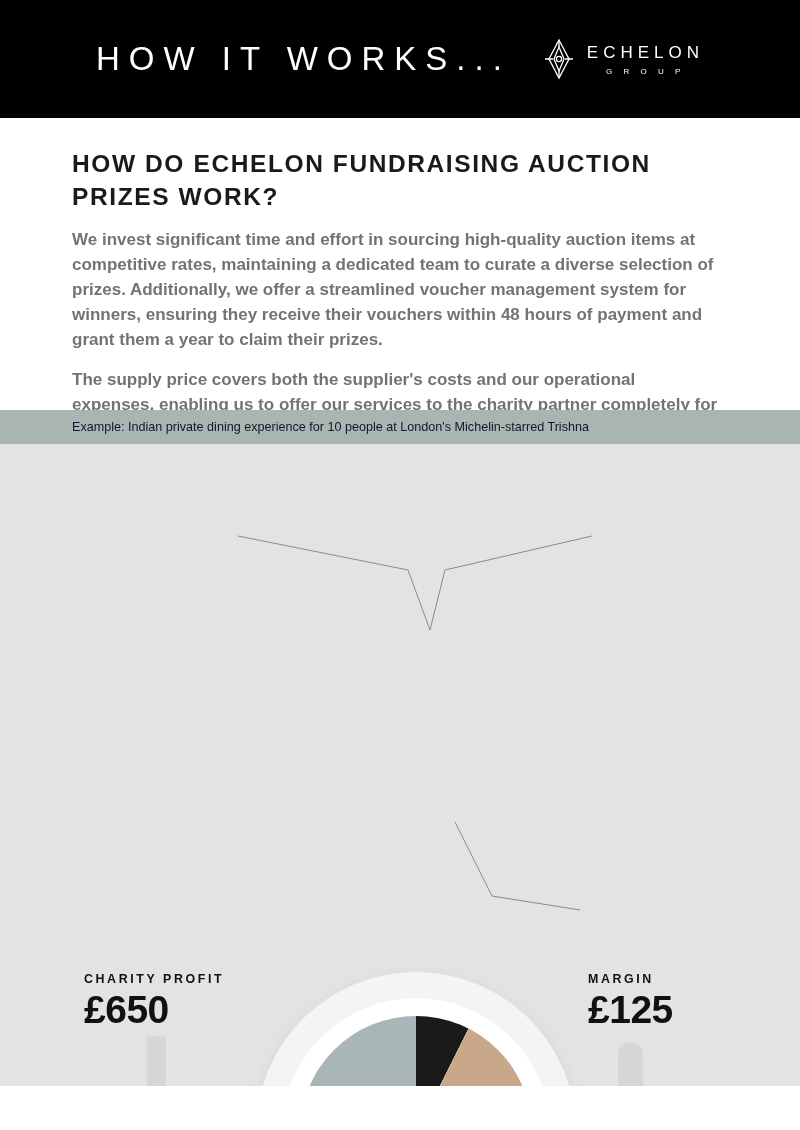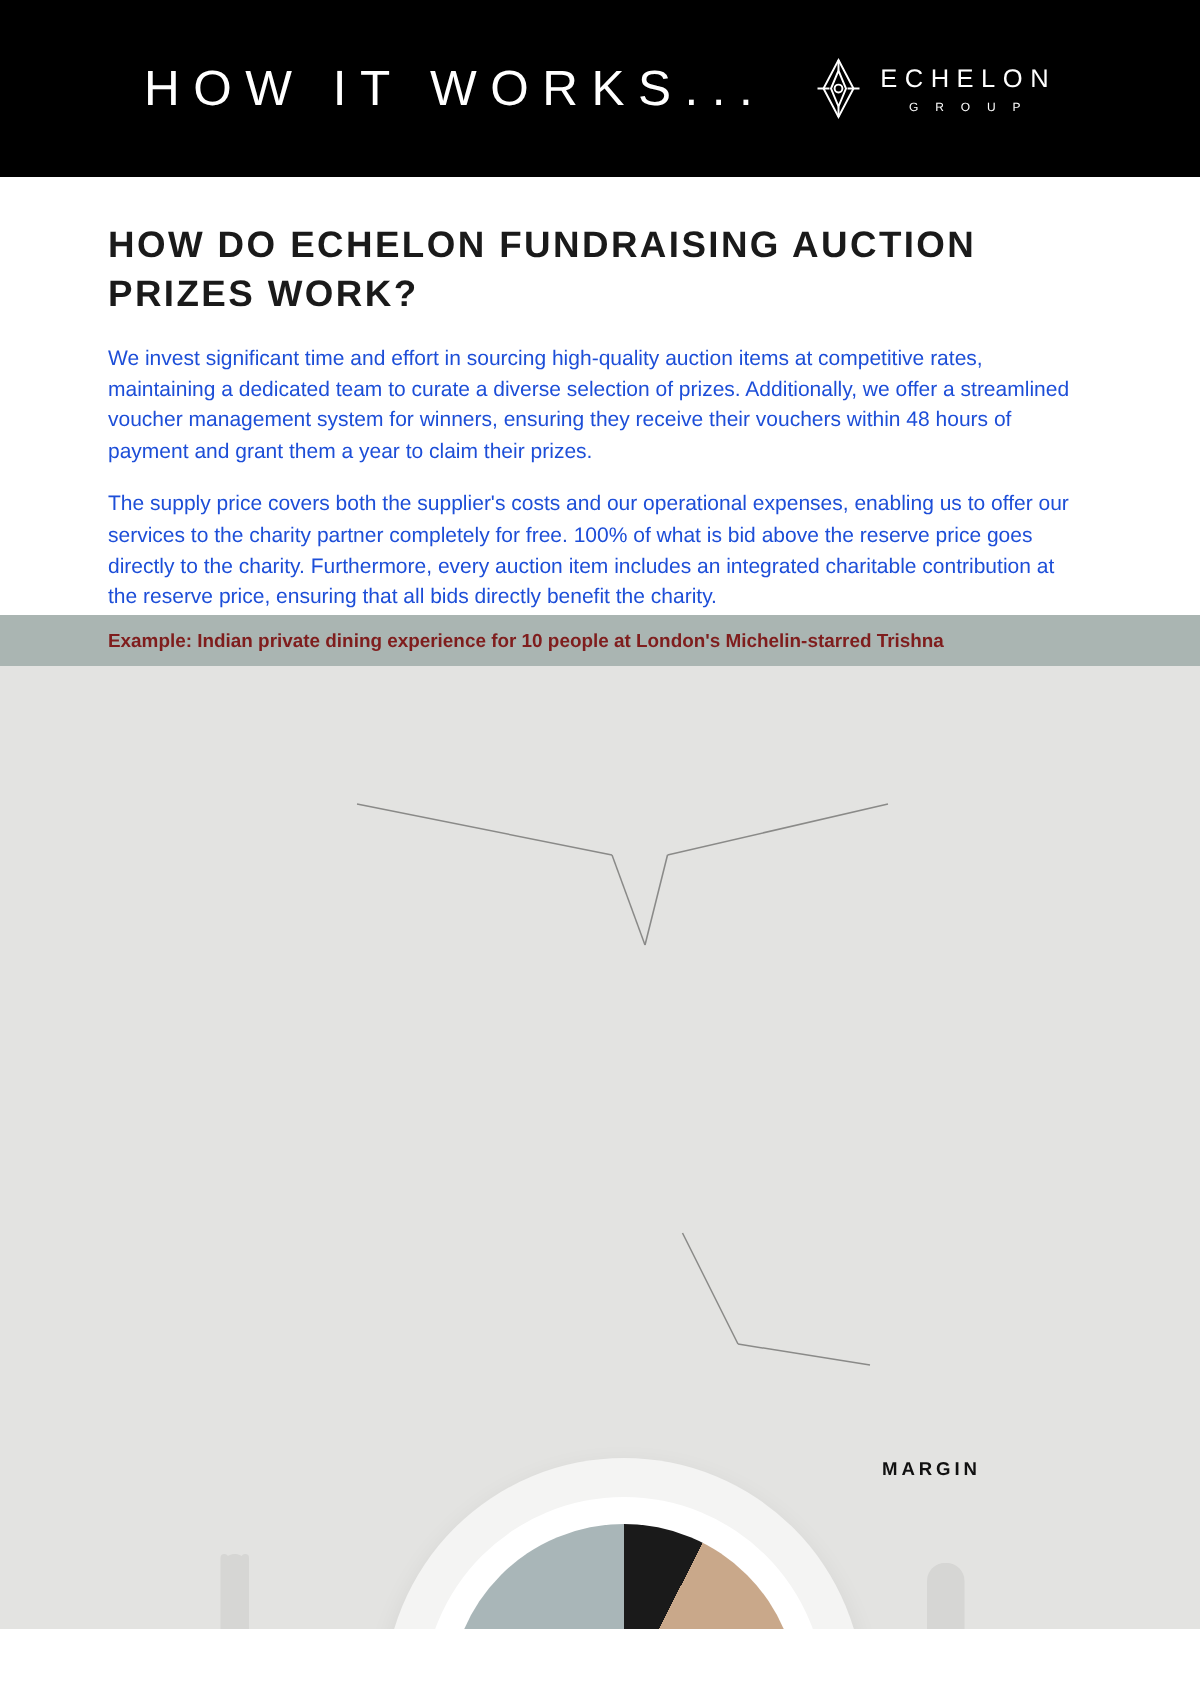--- a/index.html
+++ b/index.html
@@ -35,38 +35,39 @@
   .intro-inner { padding: 30px 72px 0 72px; }
   .intro-title {
     color: #1a1a1a;
     font-size: 24.5px;
     letter-spacing: 1.6px;
     line-height: 1.33;
     font-weight: 700;
     max-width: 610px;
   }
   .intro-p {
-    color: #1d4ed8;
-    font-size: 14px;
+    color: #737373;
+    font-size: 17px;
     line-height: 1.47;
     margin-top: 15px;
     max-width: 650px;
+    font-weight: bold;
   }
 
   
   .example-bar {
     position: absolute; top: 410px; left: 0; width: 800px; height: 34px;
     background: #aab5b2;
     display: flex; align-items: center;
   }
   .example-text {
     margin-left: 72px;
-    color: #7f1d1d;
+    color: #0f172a;
     font-size: 12.6px;
-    font-weight: 700;
+    font-weight: 400;
   }
 
   
   .visual {
     position: absolute; top: 444px; left: 0; width: 800px; height: 642px;
     background: #e3e3e1;
     overflow: hidden;
   }
 
   
@@ -171,21 +172,26 @@
 
     <svg style="position:absolute;left:0;top:0;width:800px;height:642px;">
       <line x1="238" y1="92" x2="408" y2="126" stroke="#8a8a88" stroke-width="1"></line>
       <line x1="408" y1="126" x2="430" y2="186" stroke="#8a8a88" stroke-width="1"></line>
       <line x1="430" y1="186" x2="445" y2="126" stroke="#8a8a88" stroke-width="1"></line>
       <line x1="445" y1="126" x2="592" y2="92" stroke="#8a8a88" stroke-width="1"></line>
       <line x1="455" y1="378" x2="492" y2="452" stroke="#8a8a88" stroke-width="1"></line>
       <line x1="492" y1="452" x2="580" y2="466" stroke="#8a8a88" stroke-width="1"></line>
     </svg>
 
+    <div class="lbl" id="label-charity">
+      <div class="lbl-title">CHARITY PROFIT</div>
+      <div class="lbl-value">£650</div>
+    </div>
 
     <div class="lbl" id="label-margin">
       <div class="lbl-title">MARGIN</div>
+      <div class="lbl-value">£125</div>
     </div>
 
   </div>
 
 
 </div>
 
 </body></html>

